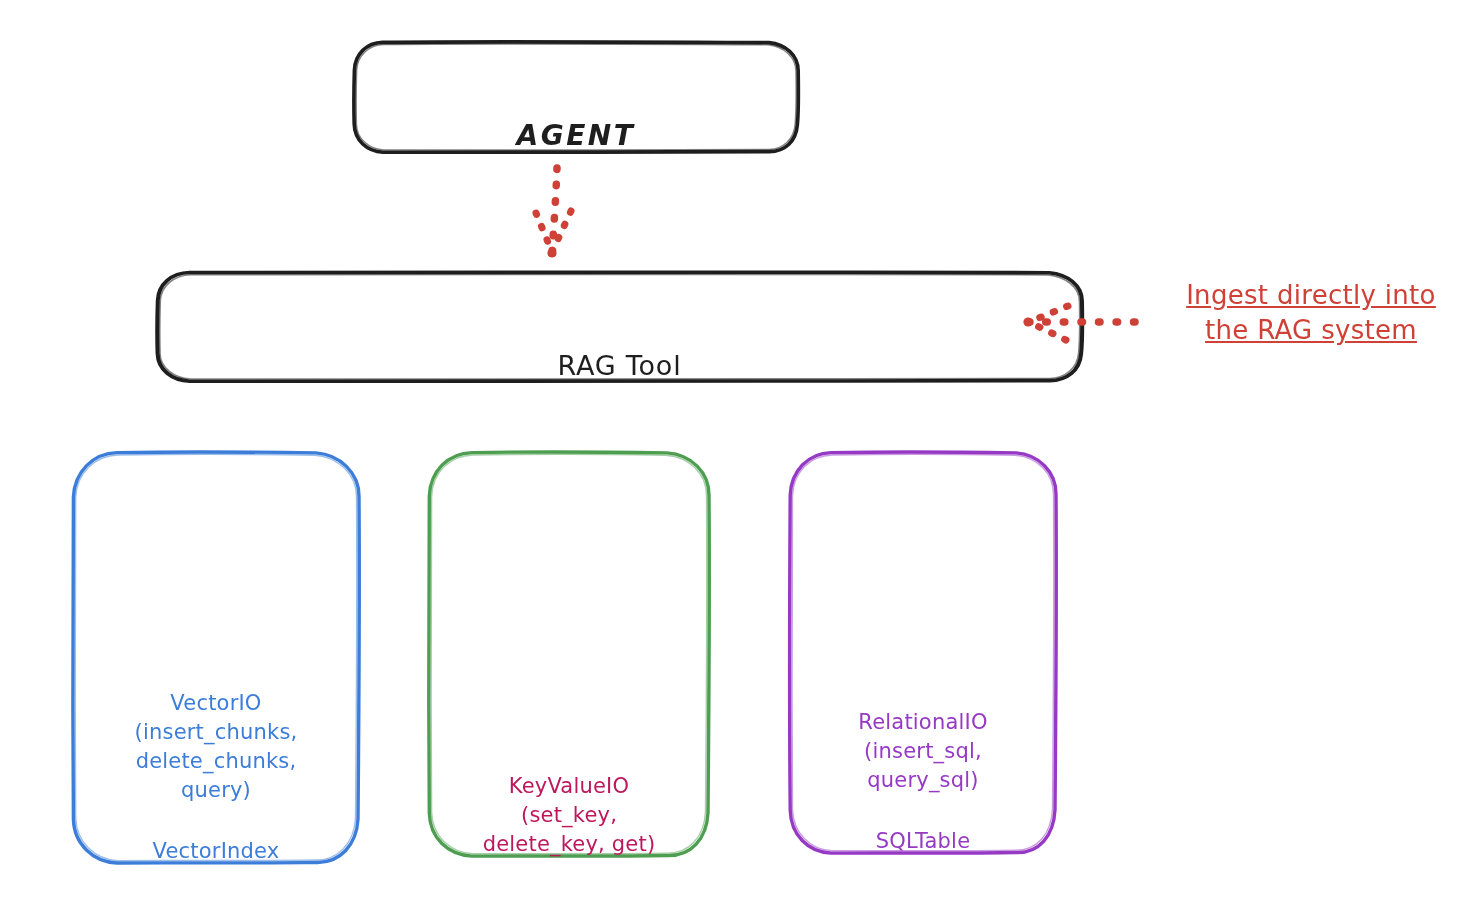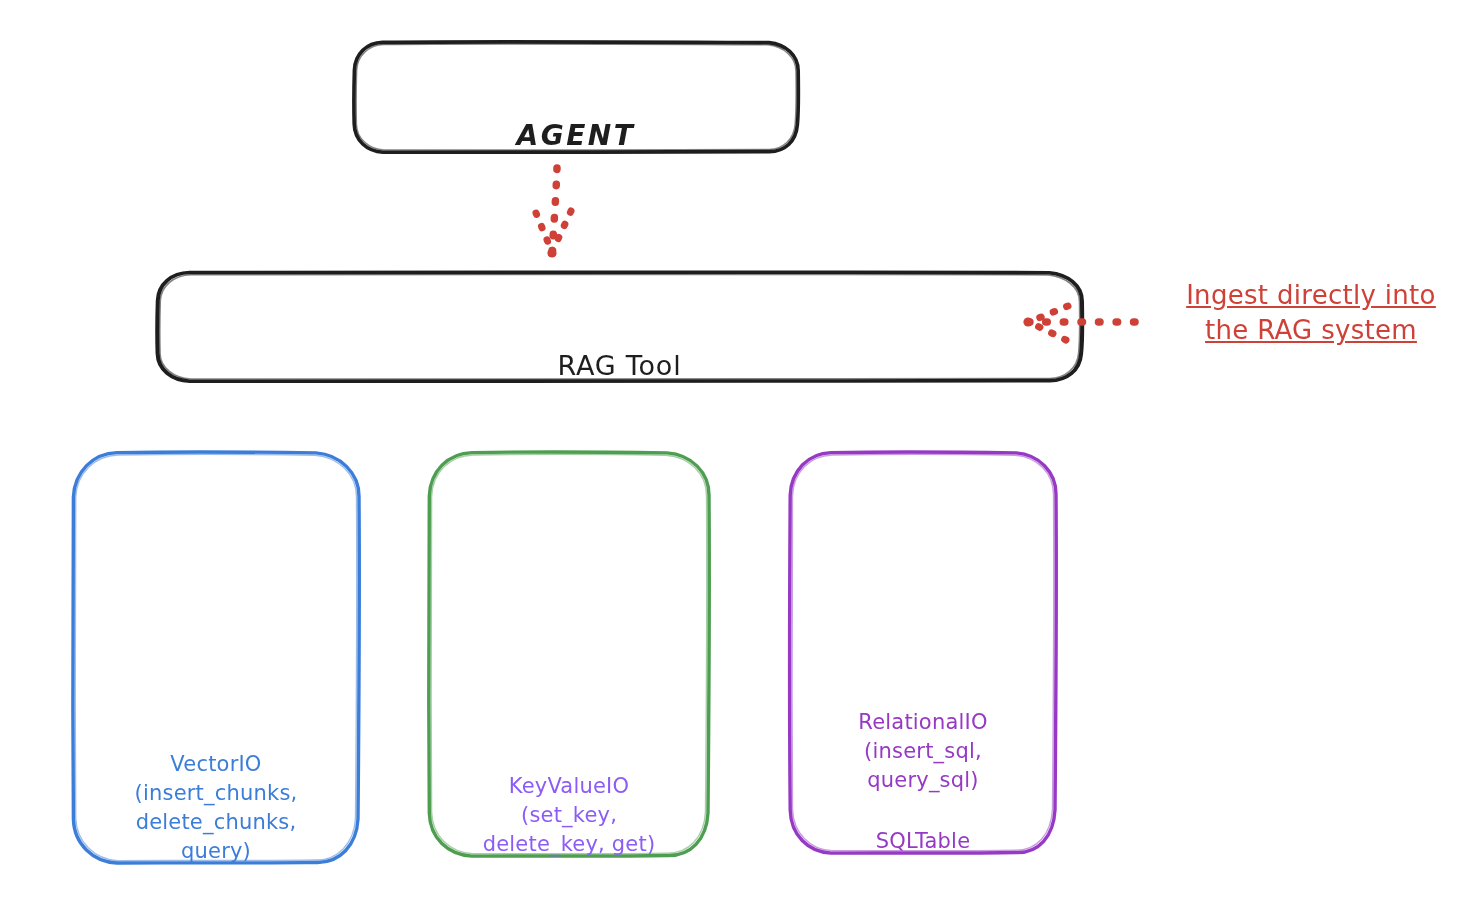--- a/index.html
+++ b/index.html
@@ -90,21 +90,21 @@
     height: 416px;
   }
   #vectorio-node .node-label { color: #3b7dd8; }
 
   #keyvalueio-node {
     left: 426px;
     top: 450px;
     width: 286px;
     height: 409px;
   }
-  #keyvalueio-node .node-label { color: #8b5cf6; }
+  #keyvalueio-node .node-label { color: #be185d; }
 
   #relationalio-node {
     left: 787px;
     top: 450px;
     width: 272px;
     height: 406px;
   }
   #relationalio-node .node-label { color: #9639c4; }
 
   .api-node .node-label .sub {
@@ -204,21 +204,21 @@
                C287.3,150 286.1,299 285.5,368
                C284.2,393 268,410.8 245,410.0
                C190,411.0 101,410.2 48,410.6
                C25,409.6 6.3,392 5.7,368
                C4.8,261 5.3,111 5.7,47.5
                C6.6,23 25,5.6 48,5.0 Z" fill="none" stroke="#3b7dd8" stroke-width="1.4" stroke-linecap="round" stroke-linejoin="round" opacity="0.5"></path>
     </svg>
     <span class="node-label"><span>VectorIO
 (insert_chunks,
 delete_chunks,
-query)</span></span>
+query)</span><span class="sub">VectorIndex</span></span>
   </div>
 
   <div class="node api-node" id="keyvalueio-node">
     <svg class="node-svg" viewBox="0 0 286 409" preserveAspectRatio="none">
       <path d="M46,2.6 C108,1.5 196,2.2 241,2.9
                C265,4.6 283.4,22 283.0,46
                C283.8,148 282.6,295 282.0,363
                C280.6,389 265,406.3 241,405.5
                C186,406.5 98,405.7 46,406.1
                C22,405.1 3.9,388 3.3,363

